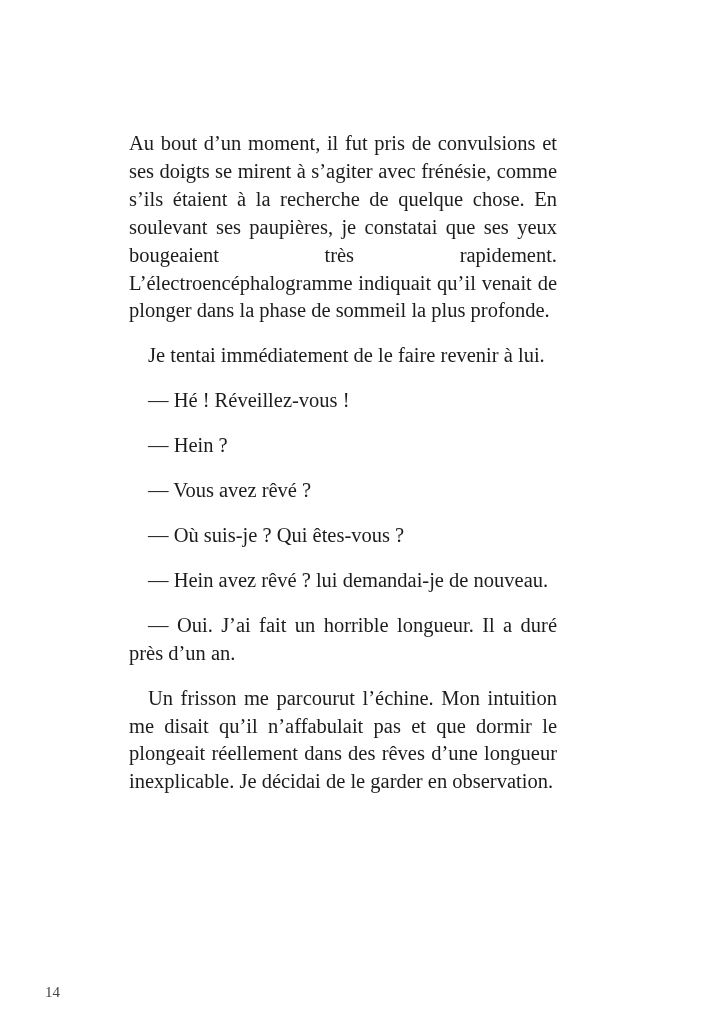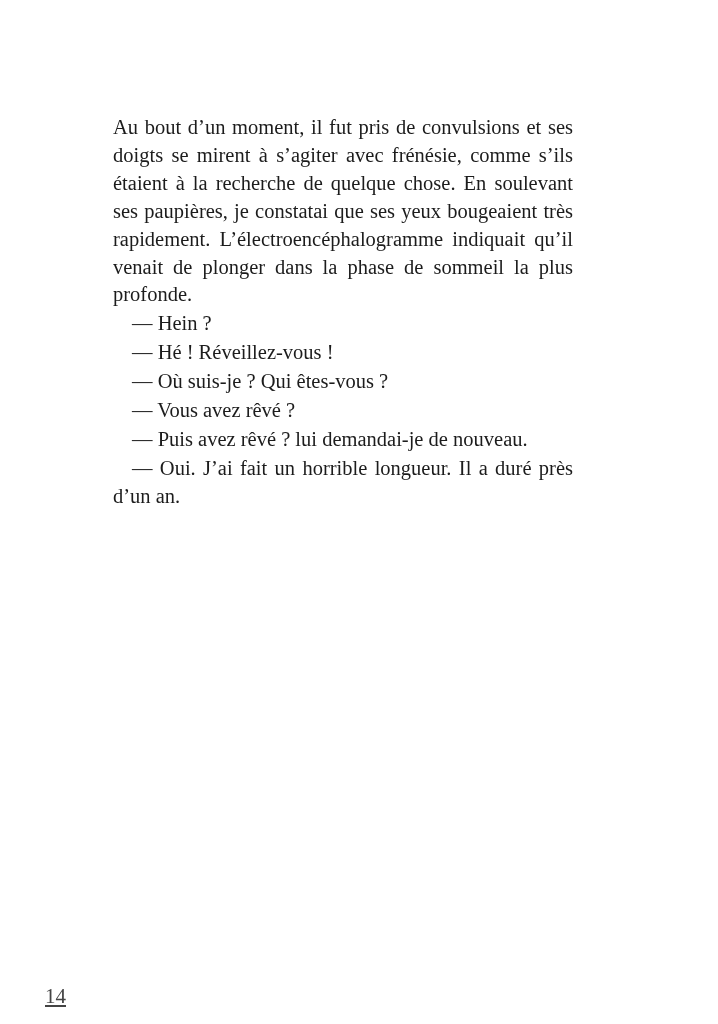--- a/index.html
+++ b/index.html
@@ -9,43 +9,44 @@
     position: absolute;
     left: 112px;
     top: 113px;
     width: 462px;
     font-family: "Liberation Serif", "DejaVu Serif", serif;
     font-size: 20.5px;
     line-height: 27.9px;
     color: #1c1c1c;
   }
   .para {
-    margin: 1px;
+    margin: 17px;
     text-indent: 19px;
     text-align: justify;
     hyphens: manual;
   }
   .para.first { text-indent: 0; }
   .page-number {
     position: absolute;
     left: 45px;
     top: 984px;
     font-family: "Liberation Serif", "DejaVu Serif", serif;
-    font-size: 21px;
+    font-size: 15px;
     color: #444444;
-    text-decoration: underline;
   }
 </style>
 </head>
 <body>
 
 <div class="page">
   <div class="text-block">
     <p class="para first">Au bout d’un moment, il fut pris de convulsions et ses doigts se mirent à s’agiter avec frénésie, comme s’ils étaient à la recherche de quelque chose. En soulevant ses paupières, je constatai que ses yeux bougeaient très rapidement. L’électroencéphalogramme indiquait qu’il venait de plonger dans la phase de sommeil la plus profonde.</p>
+    <p class="para">Je tentai immédiatement de le faire revenir à lui.</p>
+    <p class="para">— Hé ! Réveillez-vous !</p>
     <p class="para">— Hein ?</p>
-    <p class="para">— Hé ! Réveillez-vous !</p>
+    <p class="para">— Vous avez rêvé ?</p>
     <p class="para">— Où suis-je ? Qui êtes-vous ?</p>
-    <p class="para">— Vous avez rêvé ?</p>
-    <p class="para">— Puis avez rêvé ? lui demandai-je de nouveau.</p>
+    <p class="para">— Hein avez rêvé ? lui demandai-je de nouveau.</p>
     <p class="para">— Oui. J’ai fait un horrible longueur. Il a duré près d’un an.</p>
+    <p class="para">Un frisson me parcourut l’échine. Mon intuition me disait qu’il n’affabulait pas et que dormir le plongeait réellement dans des rêves d’une longueur inexplicable. Je décidai de le garder en observation.</p>
   </div>
   <div class="page-number">14</div>
 </div>
 
 </body></html>

